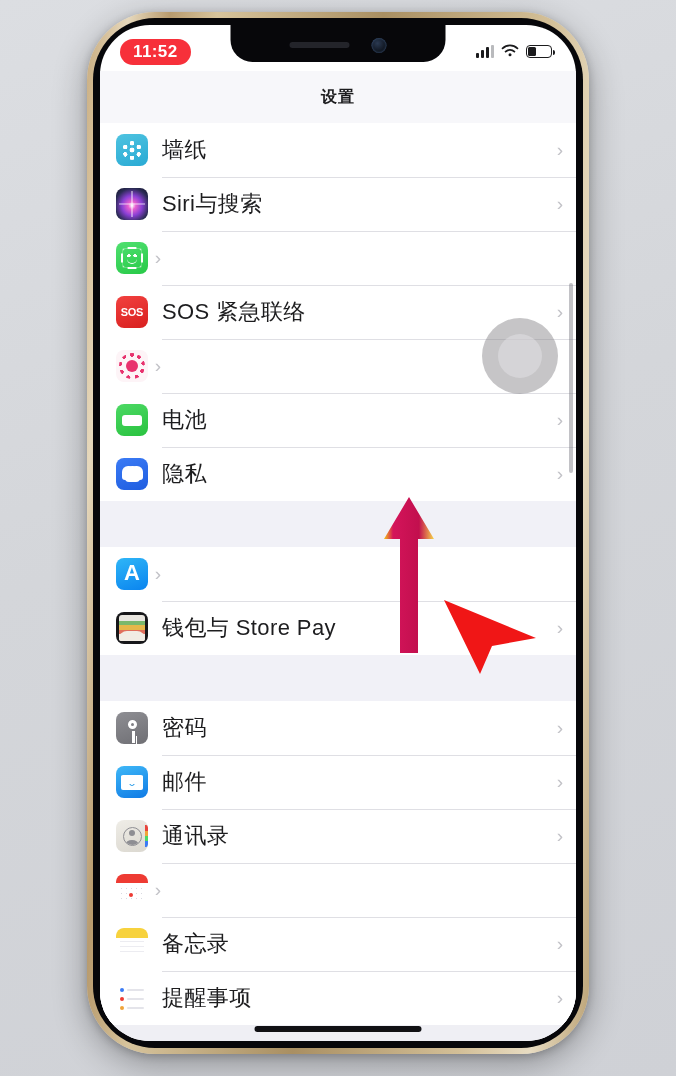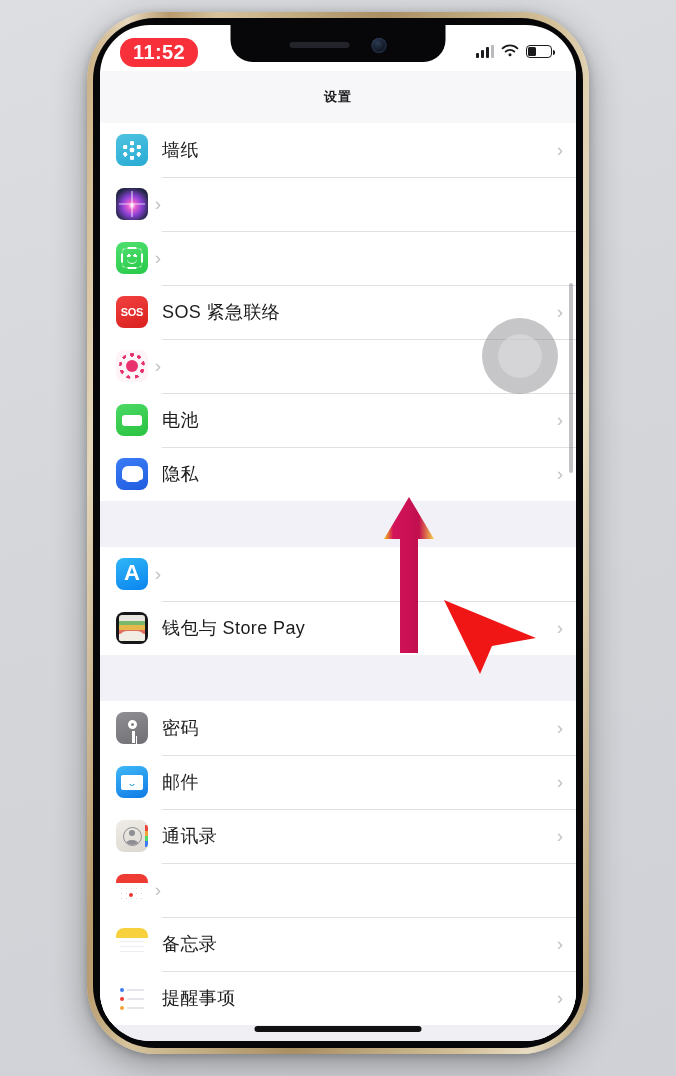--- a/index.html
+++ b/index.html
@@ -88,21 +88,21 @@
     height: 46px;
     z-index: 30;
     display: flex;
     align-items: center;
     justify-content: space-between;
     padding: 8px 24px 0 20px;
   }
   #time-pill {
     background: #f7303a;
     color: #ffffff;
-    font-size: 20px;
+    font-size: 17px;
     font-weight: bold;
     letter-spacing: 0.4px;
     padding: 4px 13px 5px;
     border-radius: 14px;
     line-height: 1;
   }
   #status-right {
     display: flex;
     align-items: flex-end;
     gap: 7px;
@@ -142,21 +142,21 @@
     position: absolute;
     top: 46px; left: 0; right: 0;
     height: 52px;
     background: #f7f7fa;
     display: flex;
     align-items: center;
     justify-content: center;
     z-index: 20;
   }
   #navbar .title {
-    font-size: 13px;
+    font-size: 16px;
     font-weight: bold;
     color: #1c1c1e;
     letter-spacing: 1px;
   }
 
   
   #list {
     position: absolute;
     top: 98px; left: 0; right: 0; bottom: 0;
     background: #efeff4;
@@ -182,21 +182,21 @@
   }
   .row + .row::before {
     content: "";
     position: absolute;
     left: 62px; right: 0; top: 0;
     height: 1px;
     background: #dfdfe4;
   }
   .row .label {
     flex: 1;
-    font-size: 18px;
+    font-size: 22px;
     color: #1d1d1f;
     letter-spacing: 0.4px;
     padding-left: 14px;
   }
   .chev {
     width: 26px;
     color: #c2c2c7;
     font-size: 19px;
     text-align: center;
     padding-right: 6px;
@@ -495,20 +495,21 @@
 
     <div id="list">
         <div class="group">
           <div class="row">
             <div class="ico ico-wallpaper"></div>
             <div class="label">墙纸</div>
             <div class="chev">›</div>
           </div>
           <div class="row">
             <div class="ico ico-siri"></div>
+            <div class="label">Siri与搜索</div>
             <div class="chev">›</div>
           </div>
           <div class="row">
             <div class="ico ico-faceid">
               <span class="face"></span>
             </div>
             <div class="chev">›</div>
           </div>
           <div class="row">
             <div class="ico ico-sos">SOS</div>

